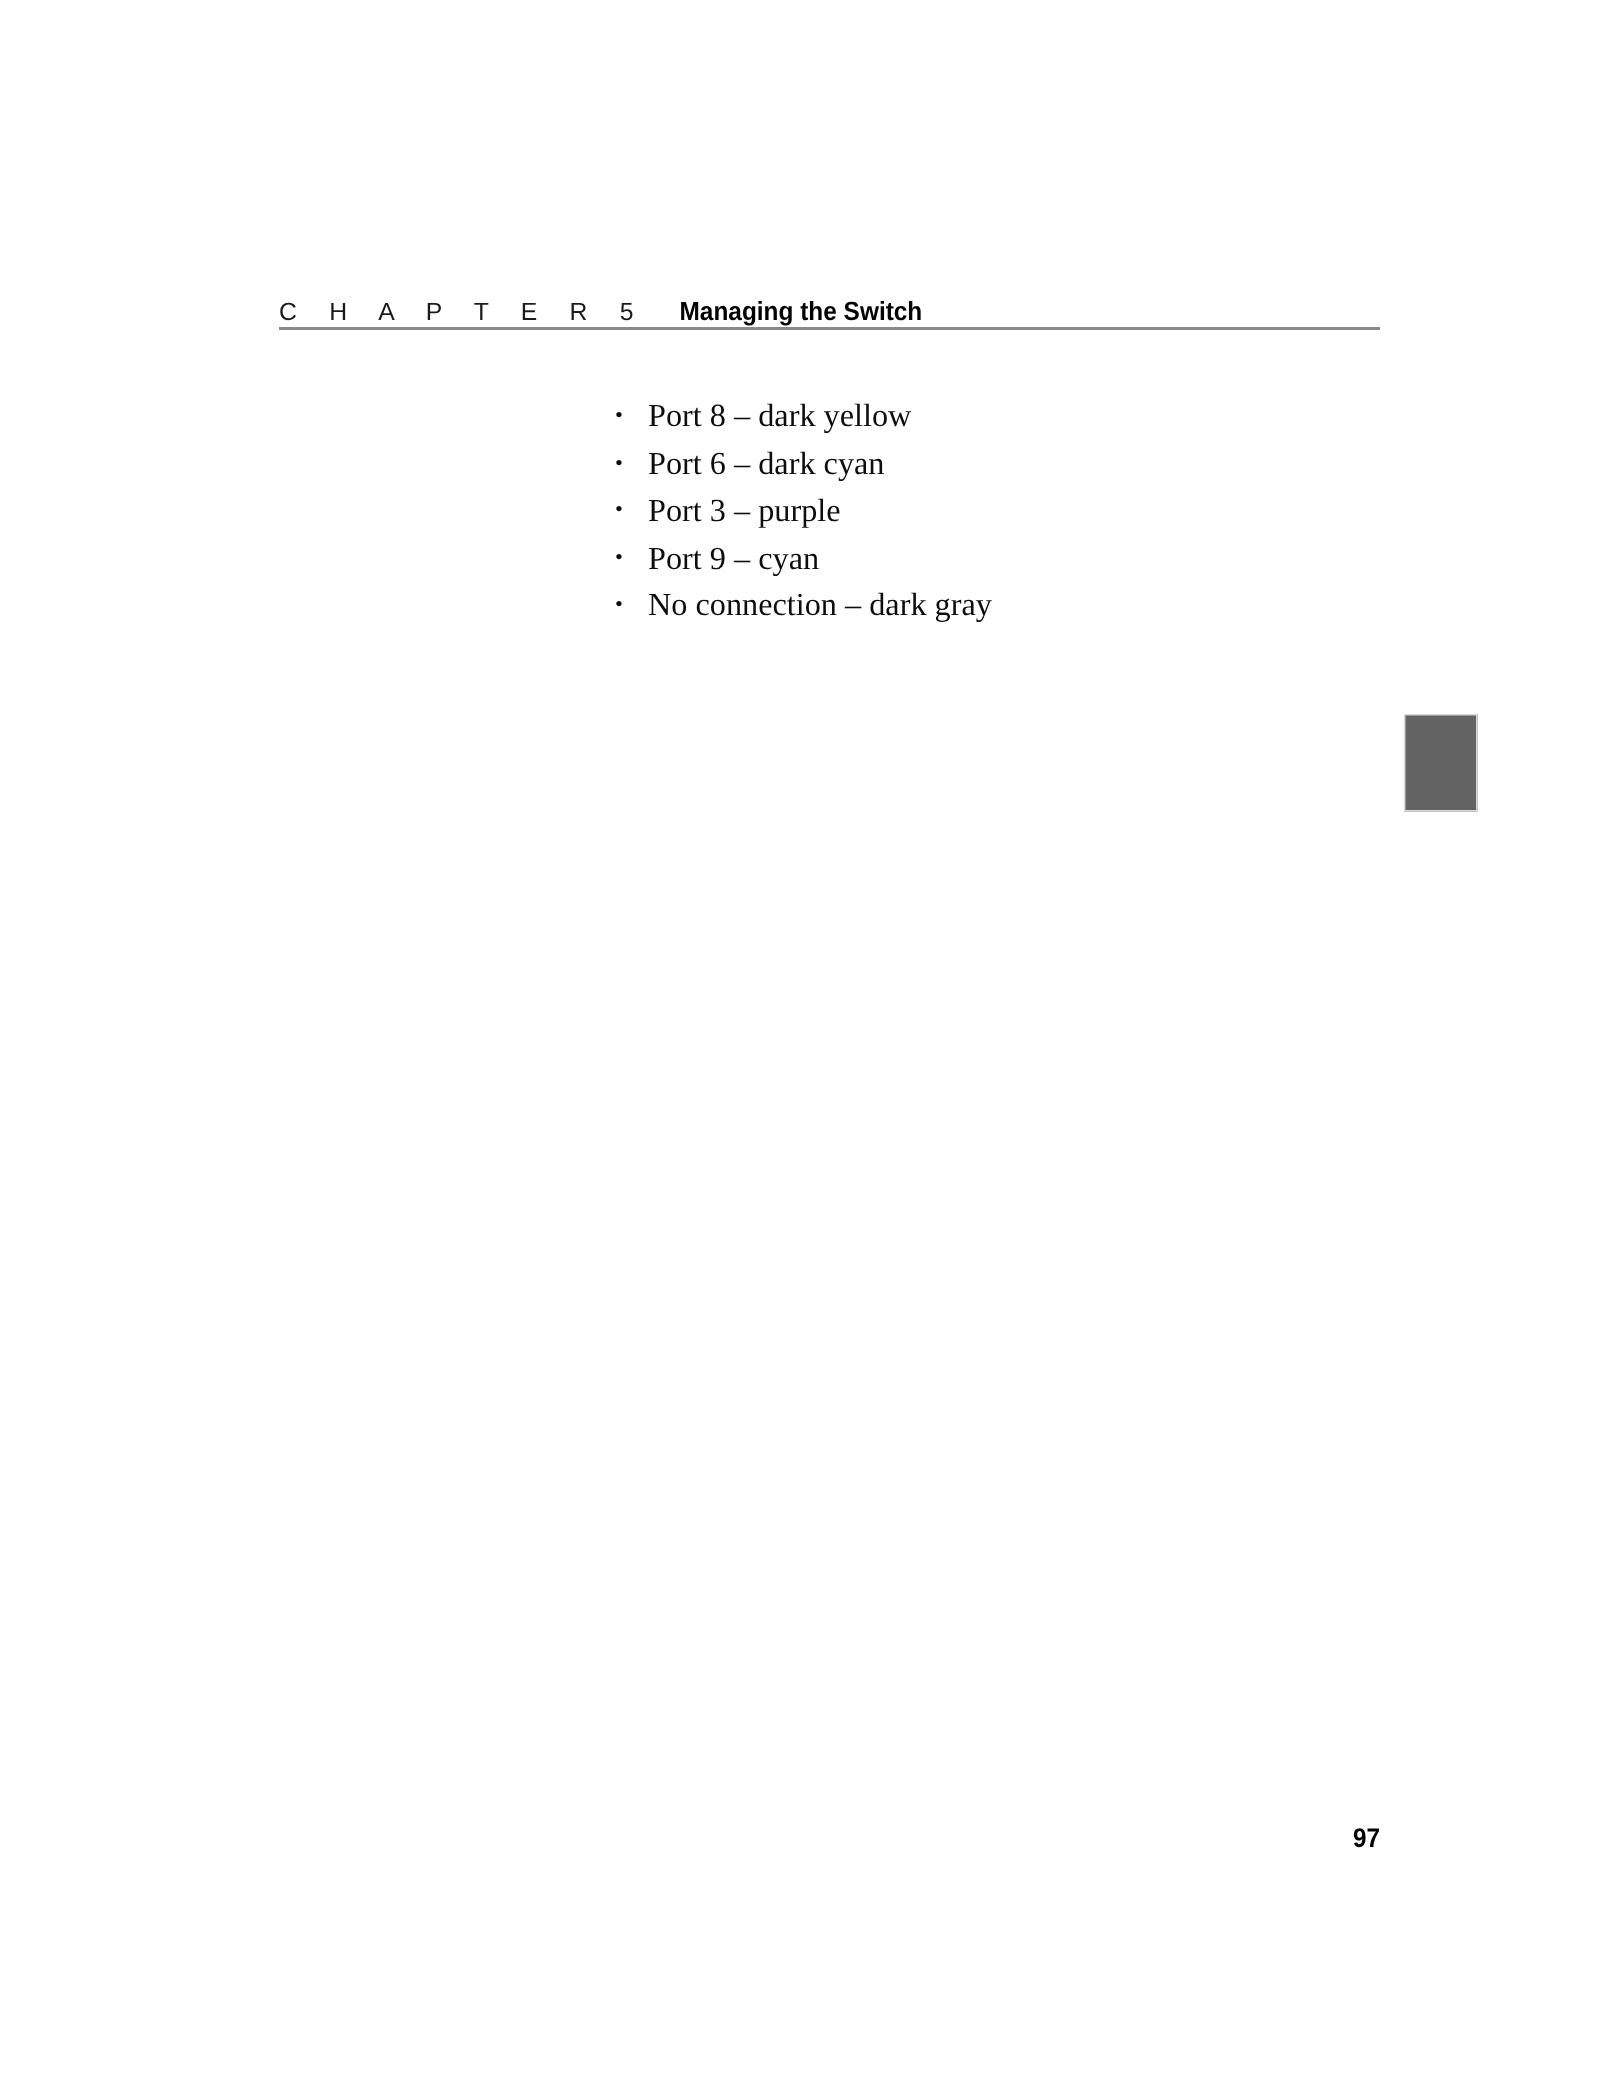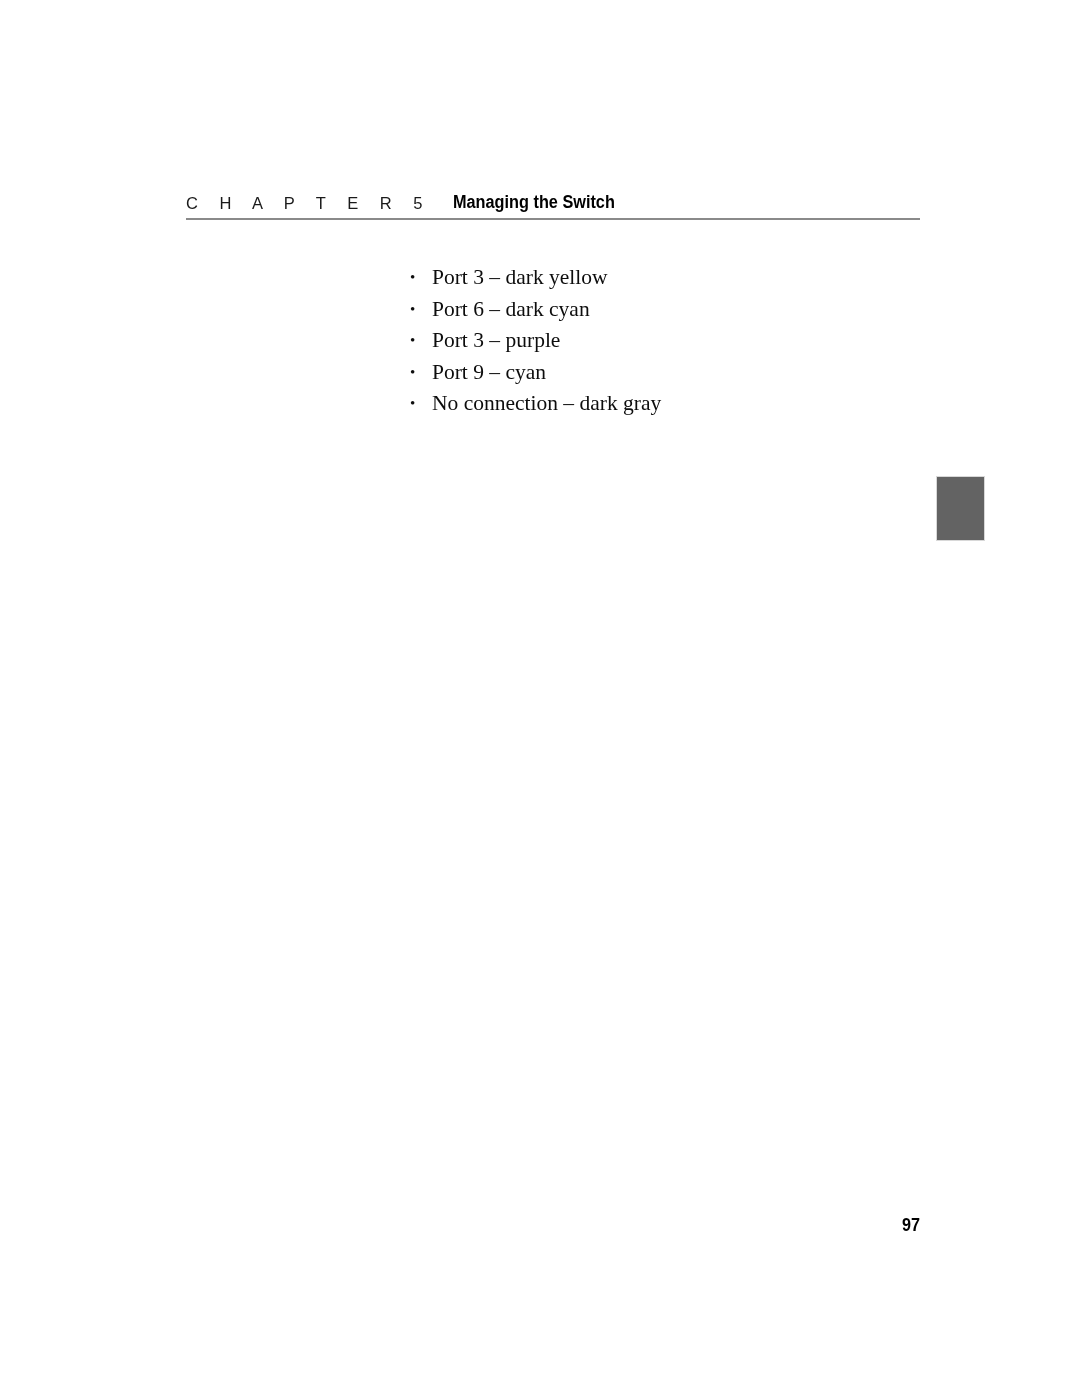--- a/index.html
+++ b/index.html
@@ -18,21 +18,21 @@
   }
 
   
   .page-header {
     position: absolute;
     left: 186px;
     top: 190px;
     width: 734px;
     height: 26px;
     display: flex;
-    align-items: center;
+    align-items: flex-end;
     white-space: nowrap;
   }
 
   .chapter-eyebrow {
     font-family: "Liberation Sans", "DejaVu Sans", sans-serif;
     font-size: 16.5px;
     font-weight: 400;
     letter-spacing: 8.5px;
     color: #1a1a1a;
     line-height: 1;
@@ -124,21 +124,21 @@
   <div class="page-header">
     <span class="chapter-eyebrow">C H A P T E R 5</span>
     <span class="chapter-title">Managing the Switch</span>
   </div>
 
   <div class="header-rule"></div>
 
   <ul class="bullet-list">
     <li class="bullet-item">
       <span class="bullet-dot">•</span>
-      <span>Port 3 – dark yellow</span>
+      <span>Port 8 – dark yellow</span>
     </li>
     <li class="bullet-item">
       <span class="bullet-dot">•</span>
       <span>Port 6 – dark cyan</span>
     </li>
     <li class="bullet-item">
       <span class="bullet-dot">•</span>
       <span>Port 3 – purple</span>
     </li>
     <li class="bullet-item">

